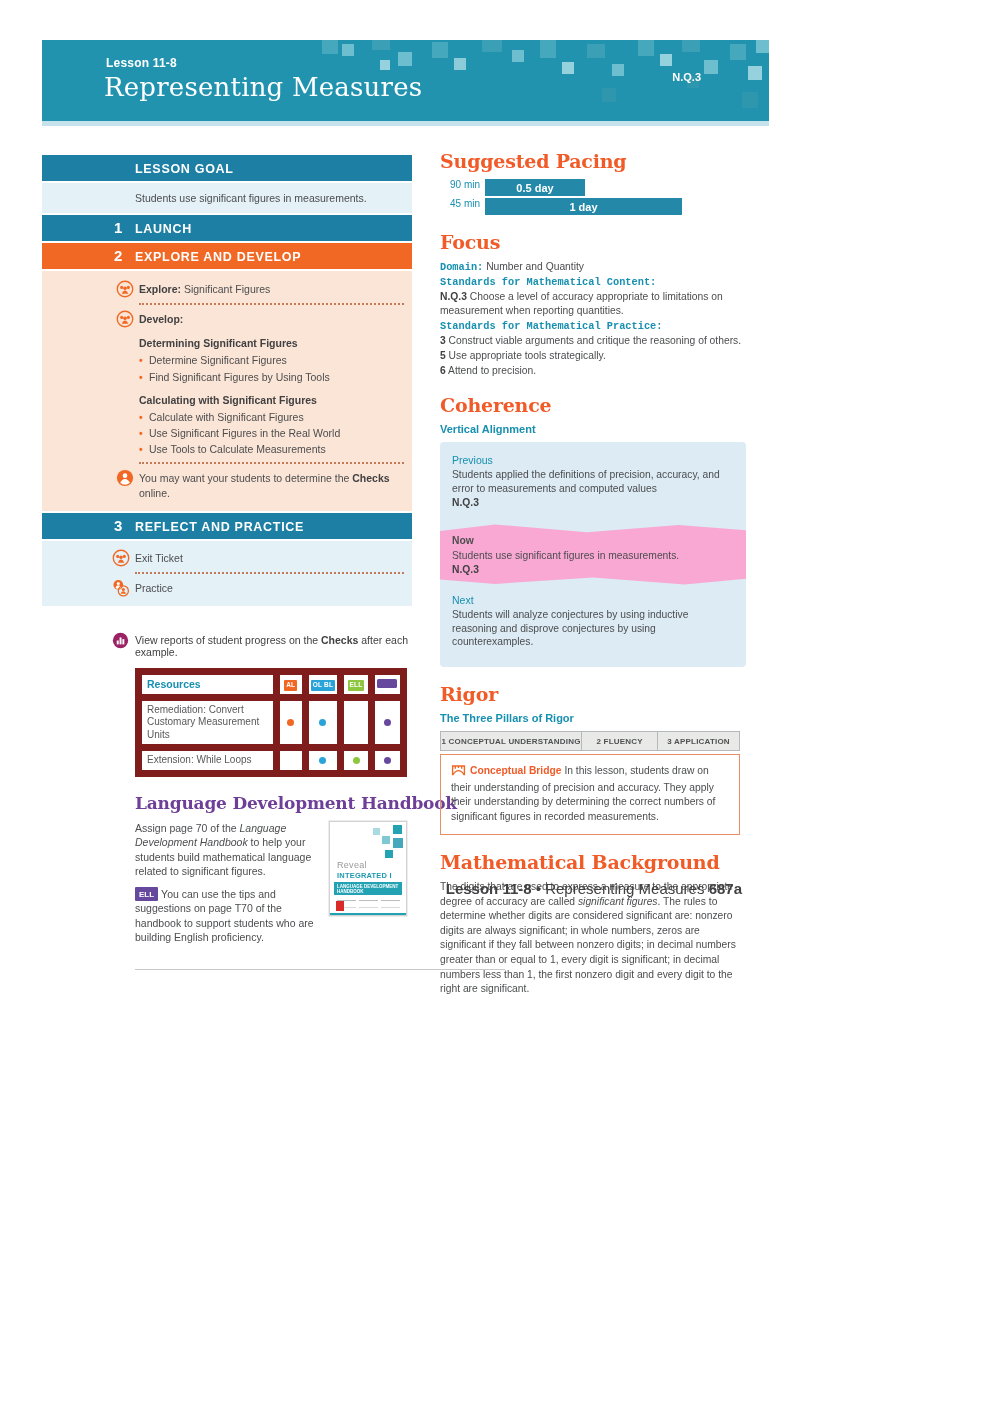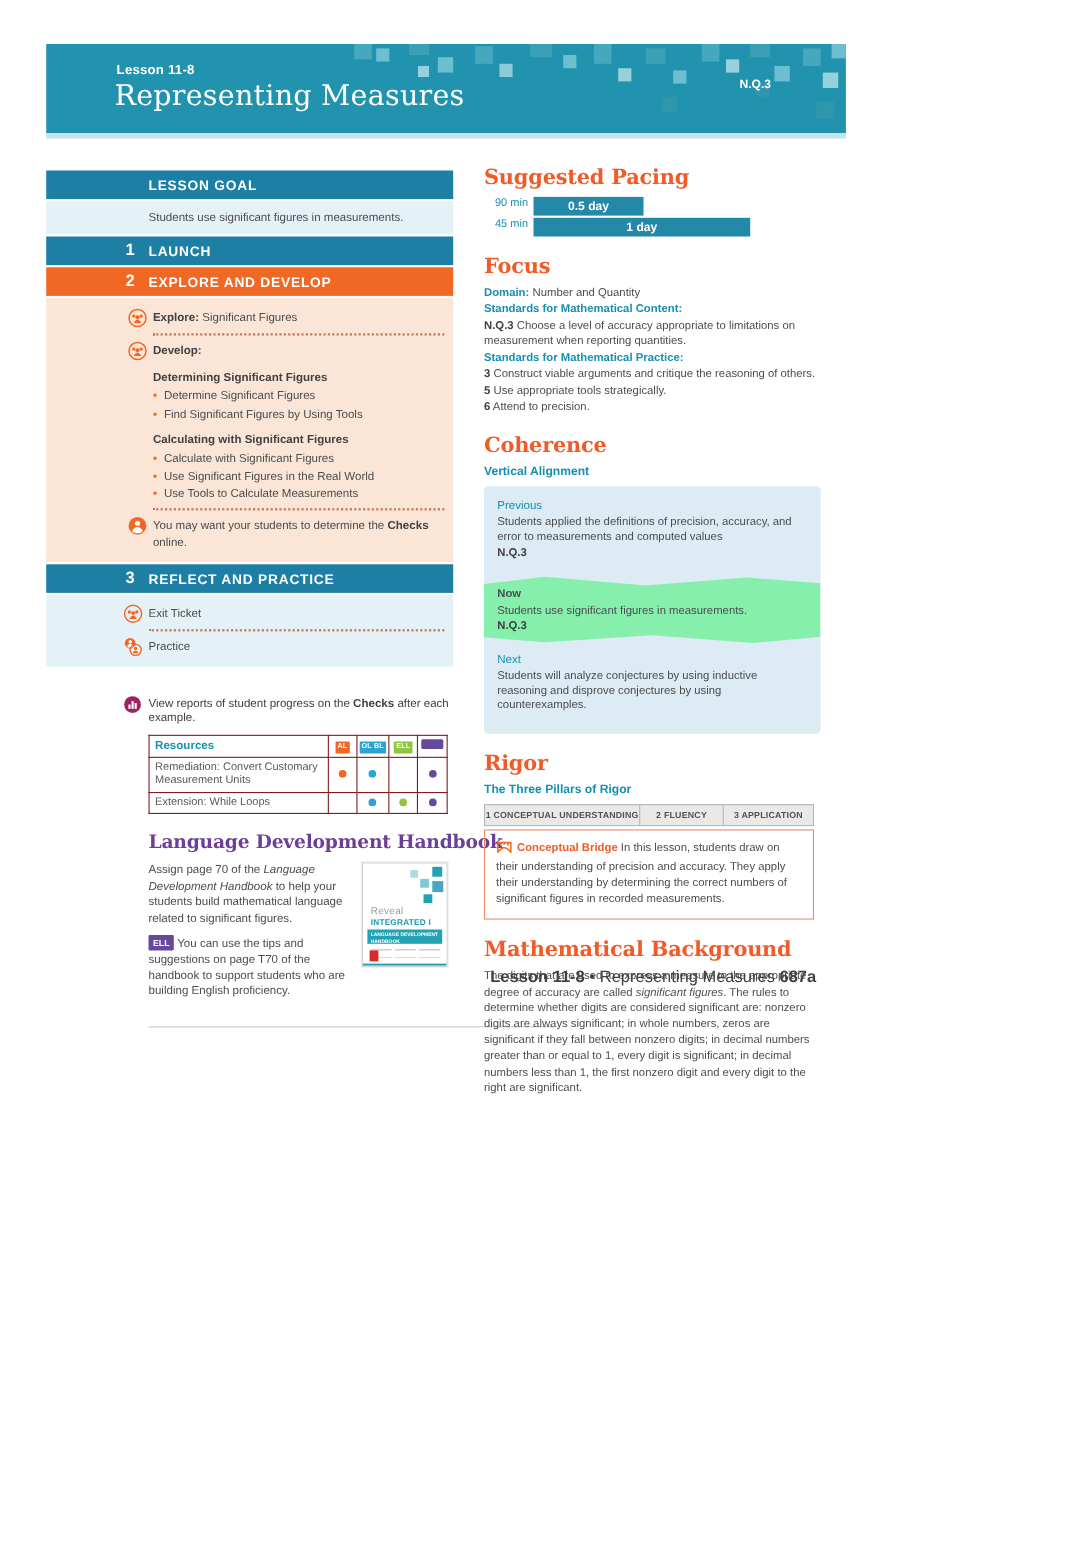--- a/index.html
+++ b/index.html
@@ -32,21 +32,21 @@
   b.dk{color:#414042;}
   .g-head{font-weight:bold;color:#414042;margin:9px 0 3px 0;}
   .bullet{position:relative;padding-left:10px;margin:2px 0;}
   .bullet .bdot{position:absolute;left:0;top:0;color:#f16824;font-weight:bold;}
 
   .diff-body{padding:8px 0 0 93px;}
   .diff-body .icon-row{margin:4px 0 10px 0;font-size:10.5px;}
 
   
   .res-table{border-collapse:collapse;width:272px;background:#fff;font-size:10px;color:#58595b;}
-  .res-table td{border:1px solid #7f1d1d;padding:3px 5px;vertical-align:middle;margin-top:29px;}
+  .res-table td{border:7px solid #7f1d1d;padding:3px 5px;vertical-align:middle;margin-top:29px;}
   .res-h{color:#178fb0;font-weight:bold;font-size:10.5px;}
   .res-label{width:168px;line-height:1.25;}
   .res-col{width:22px;text-align:center;padding:3px 2px !important;}
   .badge{display:inline-block;color:#fff;font-weight:bold;font-size:6.5px;line-height:1;padding:2px 2px;border-radius:1px;letter-spacing:.2px;white-space:nowrap;}
   .badge.al{background:#f16824;}
   .badge.ol{background:#2aa3d8;}
   .badge.ell{background:#8dc63f;}
   .badge-rect{display:inline-block;width:20px;height:9px;border-radius:1.5px;background:#66489d;}
   .dot{display:inline-block;width:7px;height:7px;border-radius:50%;margin:0 1px;}
 
@@ -70,29 +70,29 @@
   .right-col{position:absolute;left:440px;top:150px;width:306px;}
   .serif-h{font-family:"DejaVu Serif",serif;font-weight:bold;color:#f05b28;font-size:19px;letter-spacing:-0.2px;margin:0 0 7px 0;}
   .pace-row{display:flex;align-items:flex-start;margin-bottom:2px;}
   .pace-label{width:40px;text-align:right;color:#178fb0;font-size:10px;padding-right:5px;flex:0 0 auto;}
   .pace-bar{height:17px;background:#2489a8;color:#fff;font-weight:bold;font-size:11px;display:flex;align-items:center;justify-content:center;}
   .pace-bar.w1{width:100px;}
   .pace-bar.w2{width:197px;}
 
   .rc-sect{margin-bottom:16px;}
   .rc-line{margin:0 0 1px 0;font-size:10.3px;line-height:1.36;color:#4c4d4f;}
-  .teal-b{color:#178fb0;font-weight:bold;}
+  .teal-b{color:#178fb0;font-weight:bold;font-family:Liberation Mono, monospace;}
 
   .sub-teal{color:#178fb0;font-weight:bold;font-size:11px;margin:0 0 7px 0;}
   .vert-panel{background:#dcebf4;border-radius:4px;overflow:hidden;padding:9px 0 10px 0;}
   .band{padding:2px 12px 8px 12px;font-size:10.3px;line-height:1.35;color:#4c4d4f;position:relative;}
   .band .b-label{font-weight:bold;margin-bottom:1px;}
   .band .b-label.teal-lbl{color:#178fb0;font-weight:normal;font-size:10.5px;}
   .band .b-std{font-weight:bold;color:#414042;}
-  .band-now{background:#86efac;margin:4px 0;padding:12px 12px 10px 12px;clip-path:polygon(0 14%,18% 4%,48% 16%,78% 5%,100% 13%,100% 88%,80% 97%,50% 86%,18% 96%,0 89%);}
+  .band-now{background:#f9a8d4;margin:4px 0;padding:12px 12px 10px 12px;clip-path:polygon(0 14%,18% 4%,48% 16%,78% 5%,100% 13%,100% 88%,80% 97%,50% 86%,18% 96%,0 89%);}
 
   .pillars{display:flex;border:1px solid #b5b9bb;border-right:none;background:#e9e9e7;width:300px;box-sizing:border-box;}
   .pillar{font-size:8px;font-weight:bold;color:#4f5153;text-align:center;padding:5px 0 4px 0;border-right:1px solid #b5b9bb;letter-spacing:.2px;}
   .pillar.p1{width:142px;}
   .pillar.p2{width:76px;}
   .pillar.p3{width:82px;}
   .bridge-box{border:1px solid #e98e64;width:300px;box-sizing:border-box;margin-top:3px;padding:9px 10px 10px 10px;font-size:10.3px;line-height:1.4;color:#4c4d4f;}
   .orange-b{color:#f05b28;font-weight:bold;}
   .ic-bridge{display:inline-block;vertical-align:-2px;margin-right:4px;}
 

